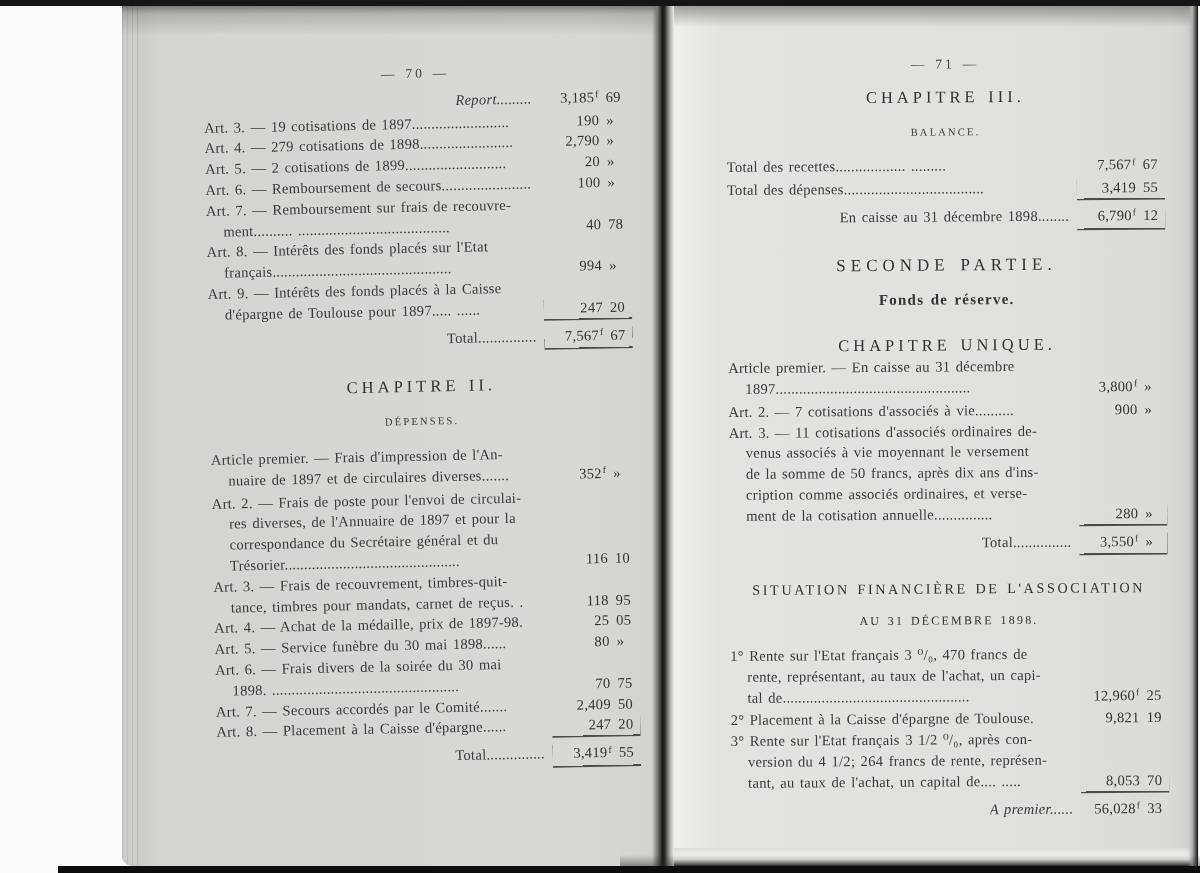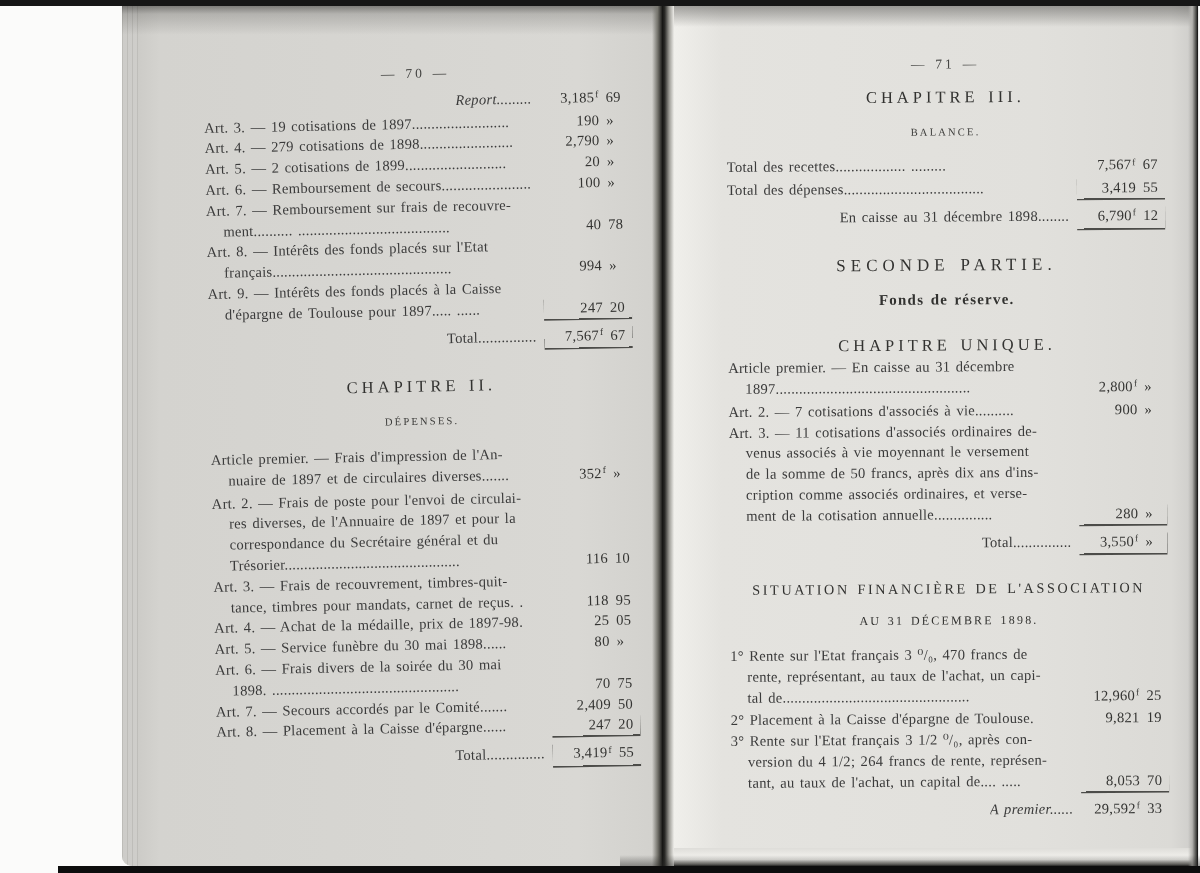--- a/index.html
+++ b/index.html
@@ -269,21 +269,21 @@
         </div>
         <div class="line h hpartie">SECONDE PARTIE.</div>
         <div class="line h hbold">Fonds de réserve.</div>
         <div class="line h hchap">CHAPITRE UNIQUE.</div>
         <div class="line entry noval">
           <span class="lbl">Article premier. — En caisse au 31 décembre</span>
         </div>
         <div class="line cont">
           <span class="lbl">1897..................................................</span>
           <span class="val">
-            <span class="amt">2,800</span>
+            <span class="amt">3,800</span>
             <span class="sup">f</span>
             <span class="cts">»</span>
           </span>
         </div>
         <div class="line entry">
           <span class="lbl">Art. 2. — 7 cotisations d'associés à vie..........</span>
           <span class="val">
             <span class="amt">900</span>
             <span class="cts">»</span>
           </span>
@@ -347,20 +347,20 @@
         <div class="line cont">
           <span class="lbl">tant, au taux de l'achat, un capital de.... .....</span>
           <span class="val rb">
             <span class="amt">8,053</span>
             <span class="cts">70</span>
           </span>
         </div>
         <div class="line right italic tot">
           <span class="lbl">A premier......</span>
           <span class="val">
-            <span class="amt">29,592</span>
+            <span class="amt">56,028</span>
             <span class="sup">f</span>
             <span class="cts">33</span>
           </span>
         </div>
       </div>
   </div>
 </div>
 
 </body></html>

